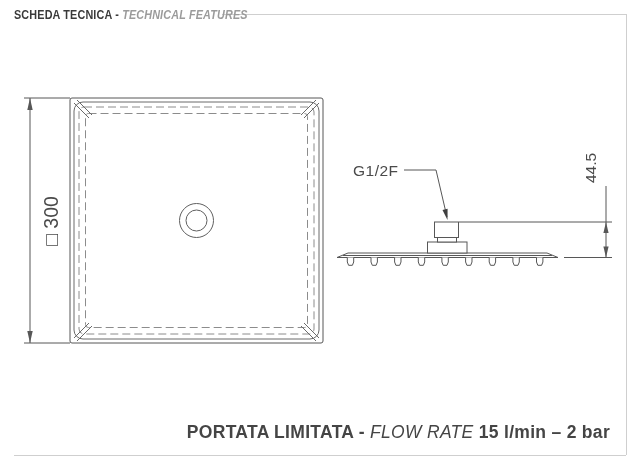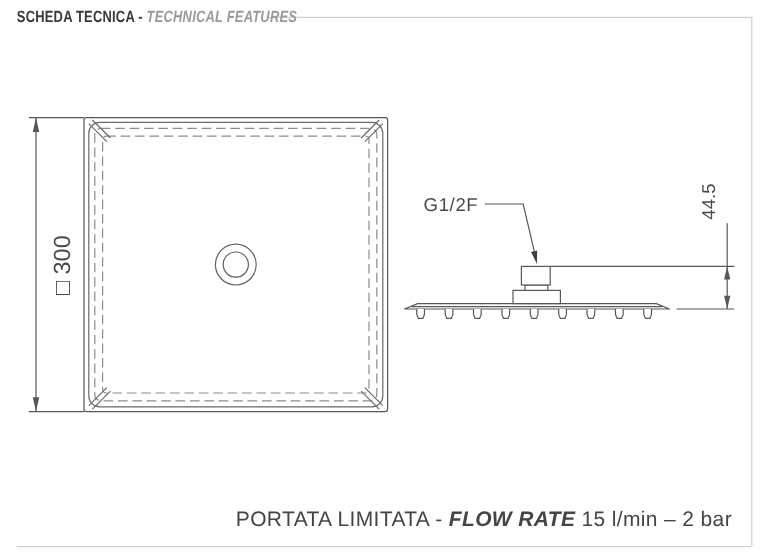--- a/index.html
+++ b/index.html
@@ -15,22 +15,22 @@
   .header{position:absolute;left:14px;top:5px;white-space:nowrap;}
   .header-inner{display:inline-block;transform:scaleX(0.8);transform-origin:0 50%;
     font-size:13.5px;font-weight:bold;letter-spacing:0.2px;}
   .title-it{color:#3a3a3a;}
   .title-en{color:#9b9b9b;font-style:italic;}
   
   .drawing{position:absolute;left:0;top:0;}
   
   .footer{position:absolute;right:30px;top:422px;white-space:nowrap;
     font-size:17.5px;color:#454545;letter-spacing:0.3px;}
-  .footer .it{font-style:normal;}
-  .footer .en{font-style:italic;font-weight:bold;}
+  .footer .it{font-style:normal;font-weight:bold;}
+  .footer .en{font-style:italic;}
   svg text{font-family:"Liberation Sans","DejaVu Sans",sans-serif;fill:#4a4a4a;}
 </style>
 </head>
 <body>
 
 <div class="canvas">
 
   <div class="frame-top"></div>
   <div class="frame-right"></div>
   <div class="frame-bottom"></div>

